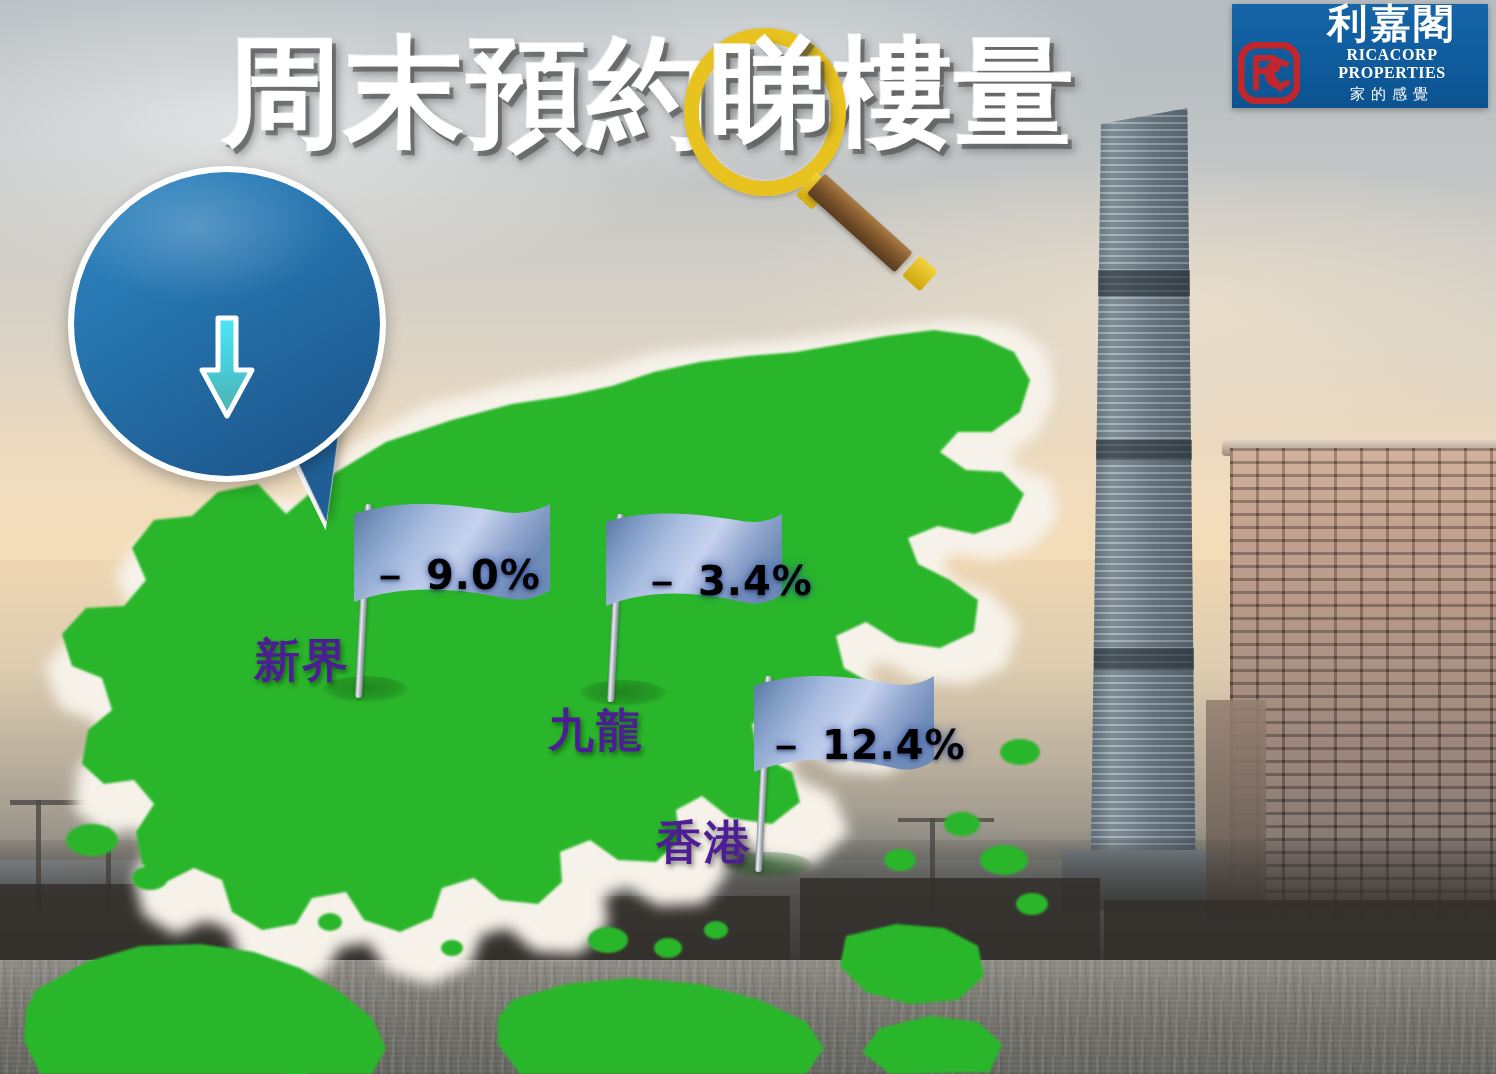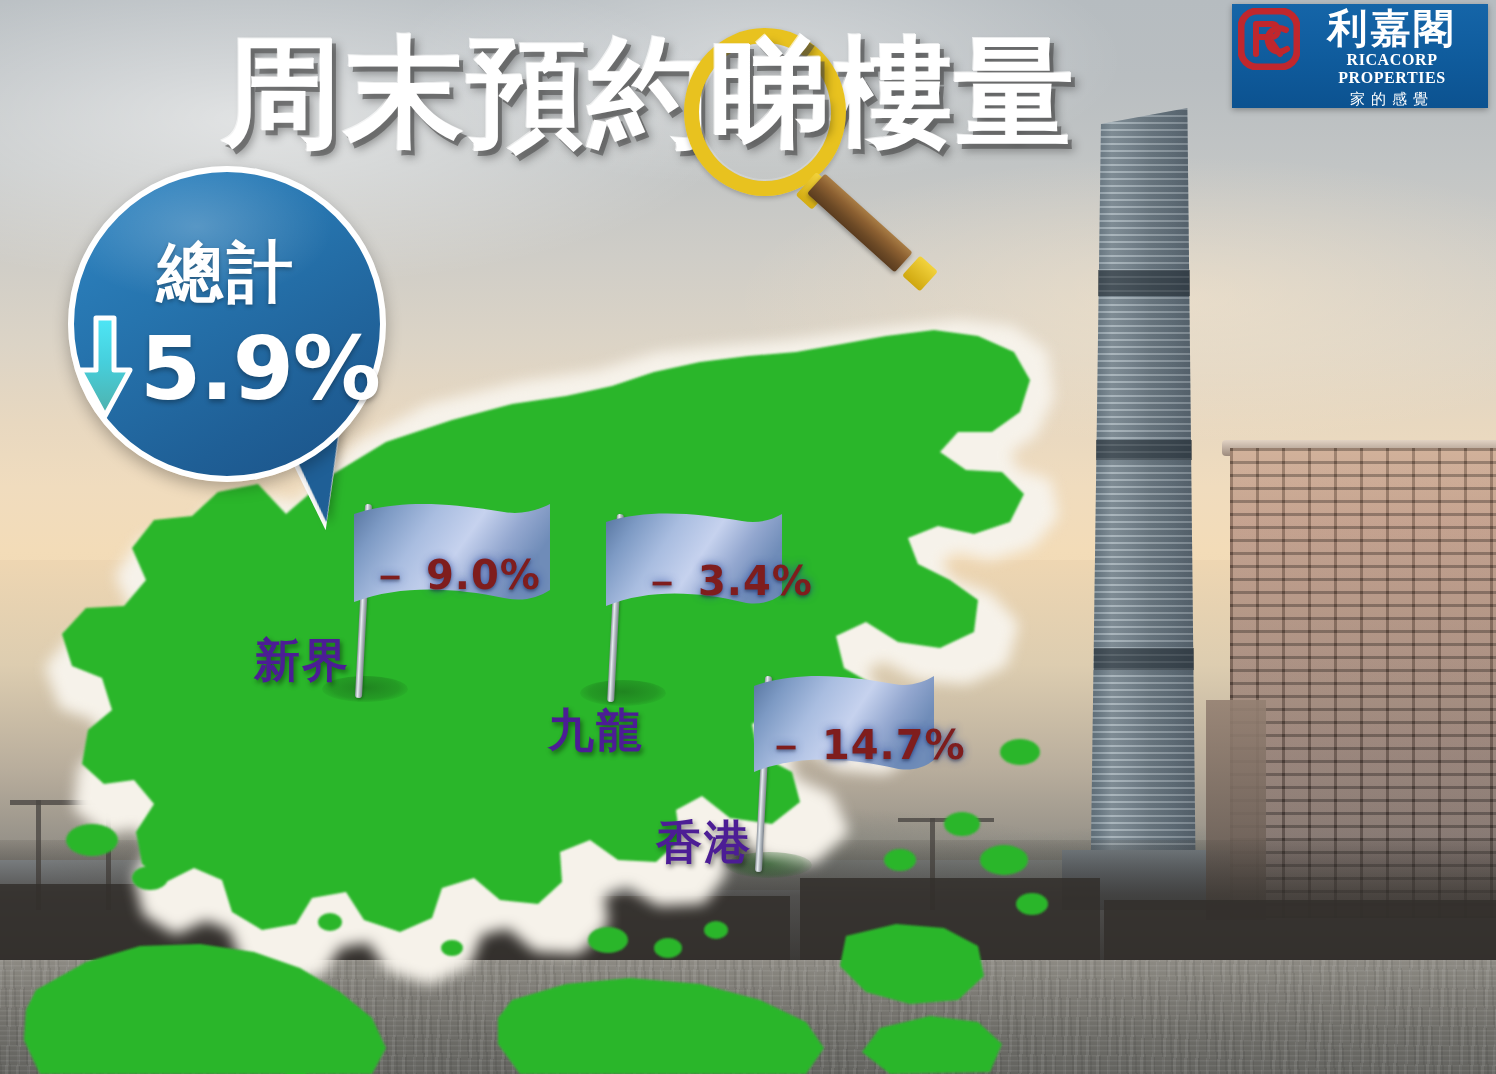--- a/index.html
+++ b/index.html
@@ -232,41 +232,41 @@
   }
   .flag-base {
     position:absolute;
     width:86px; height:26px;
     border-radius:50%;
     background:radial-gradient(ellipse at 50% 45%, rgba(24,92,24,.55) 0%, rgba(24,92,24,.30) 55%, rgba(24,92,24,0) 78%);
   }
   .flag-cloth { position:absolute; }
   .flag-value {
     position:absolute;
-    font-size:40px; font-weight:bold; color:#7f1d1d;
+    font-size:40px; font-weight:bold; color:#000000;
     font-family:"DejaVu Sans","Liberation Sans",sans-serif;
     text-shadow:0 0 9px rgba(40,70,160,.85), 0 2px 3px rgba(0,0,0,.35);
     white-space:nowrap; letter-spacing:1px;
   }
   .region-label {
     position:absolute; z-index:8;
     font-size:46px; font-weight:bold; color:#4c1d95;
     font-family:"DejaVu Sans","Liberation Sans",sans-serif;
     text-shadow:2px 3px 5px rgba(0,0,0,.45);
     letter-spacing:2px; white-space:nowrap;
   }
 
   
   .logo {
     position:absolute; right:8px; top:4px;
     width:256px; height:104px;
     background:linear-gradient(180deg,#1565a8 0%, #0f5b9c 55%, #0c5290 100%);
     box-shadow:0 2px 6px rgba(0,0,0,.3);
     z-index:10;
-    display:flex; align-items:flex-start; padding:4px 8px 4px 6px;
+    display:flex; align-items:flex-end; padding:4px 8px 4px 6px;
   }
   .logo-mark {
     width:62px; height:62px; flex:0 0 auto;
     position:relative; margin-right:4px;
   }
   .logo-txt { flex:1 1 auto; text-align:center; }
   .logo-cn {
     font-size:40px; font-weight:bold; color:#ffffff; line-height:1;
     font-family:"DejaVu Sans","Liberation Sans",sans-serif;
     letter-spacing:3px;
@@ -401,33 +401,31 @@
     <div class="lens-ring"></div>
     <div class="lens-ferrule"></div>
     <div class="lens-handle"></div>
     <div class="lens-cap"></div>
   </div>
 
   <div class="bubble-tail-outline"></div>
   <div class="bubble-tail"></div>
 
   <div class="bubble">
-    <div class="bubble-label">總計</div>
     <div class="bubble-row">
       <svg class="down-arrow" viewBox="0 0 62 112">
         <defs>
           <linearGradient id="arrGrad" x1="0" y1="0" x2="0" y2="1">
             <stop offset="0%" stop-color="#4ee6f6"></stop>
             <stop offset="45%" stop-color="#46cfdc"></stop>
             <stop offset="100%" stop-color="#4fb0ab"></stop>
           </linearGradient>
         </defs>
         <path d="M22 6 L40 6 L40 58 L56 58 L31 104 L6 58 L22 58 Z" fill="url(#arrGrad)" stroke="#ffffff" stroke-width="5" stroke-linejoin="round"></path>
       </svg>
-      <span class="bubble-value">5.9%</span>
     </div>
   </div>
 
   <div class="flag-unit" style="left:330px;top:500px;width:220px;height:210px;">
     <div class="flag-base" style="left:-8px;top:176px;"></div>
     <div class="flag-pole" style="left:30px;top:4px;height:194px;transform:rotate(3deg);"></div>
     <svg class="flag-cloth" style="left:22px;top:2px;" width="200" height="120" viewBox="0 0 200 120">
       <defs>
         <linearGradient id="flagG1" x1="0" y1="0" x2="1" y2="0.35">
           <stop offset="0%" stop-color="#56749f"></stop>
@@ -479,21 +477,21 @@
           <stop offset="40%" stop-color="#a9bde0"></stop>
           <stop offset="62%" stop-color="#c6d2ee"></stop>
           <stop offset="82%" stop-color="#93a7cf"></stop>
           <stop offset="100%" stop-color="#6f8cb8"></stop>
         </linearGradient>
       </defs>
       <path d="M2 12 C46 -4, 98 2, 142 10 C158 13, 172 8, 182 2
                L182 86 C172 94, 158 98, 142 94
                C98 84, 46 80, 2 98 Z" fill="url(#flagG3)"></path>
     </svg>
-    <span class="flag-value" style="left:36px;top:46px;">－ 14.7%</span>
+    <span class="flag-value" style="left:36px;top:46px;">－ 12.4%</span>
   </div>
   <div class="region-label" style="left:656px;top:812px;">香港</div>
 
   <div class="logo">
     <div class="logo-mark">
       <svg viewBox="0 0 62 62" width="62" height="62">
         <rect x="3" y="3" width="56" height="56" rx="16" fill="none" stroke="#c0272d" stroke-width="7"></rect>
         <path d="M18 16 L18 46 M18 16 L34 16 C42 16 42 29 34 29 L18 29 M30 29 L42 46" fill="none" stroke="#c0272d" stroke-width="6" stroke-linecap="round"></path>
         <path d="M48 22 C36 16 28 26 30 34 C32 44 42 46 49 41" fill="none" stroke="#c0272d" stroke-width="6" stroke-linecap="round"></path>
       </svg>

